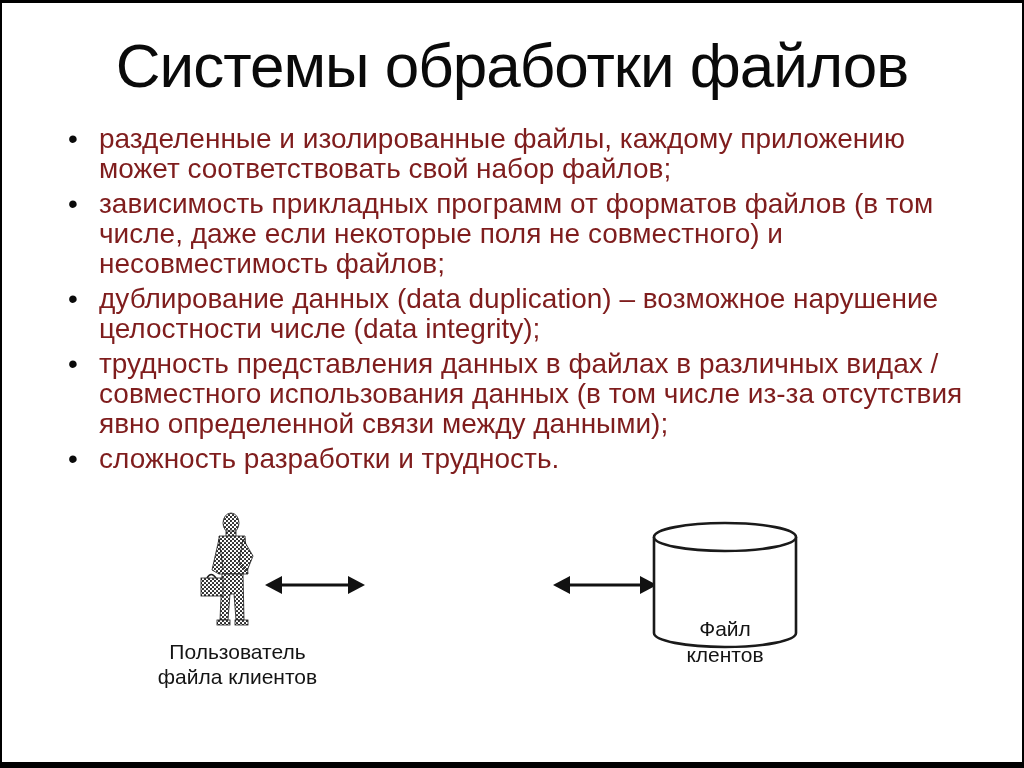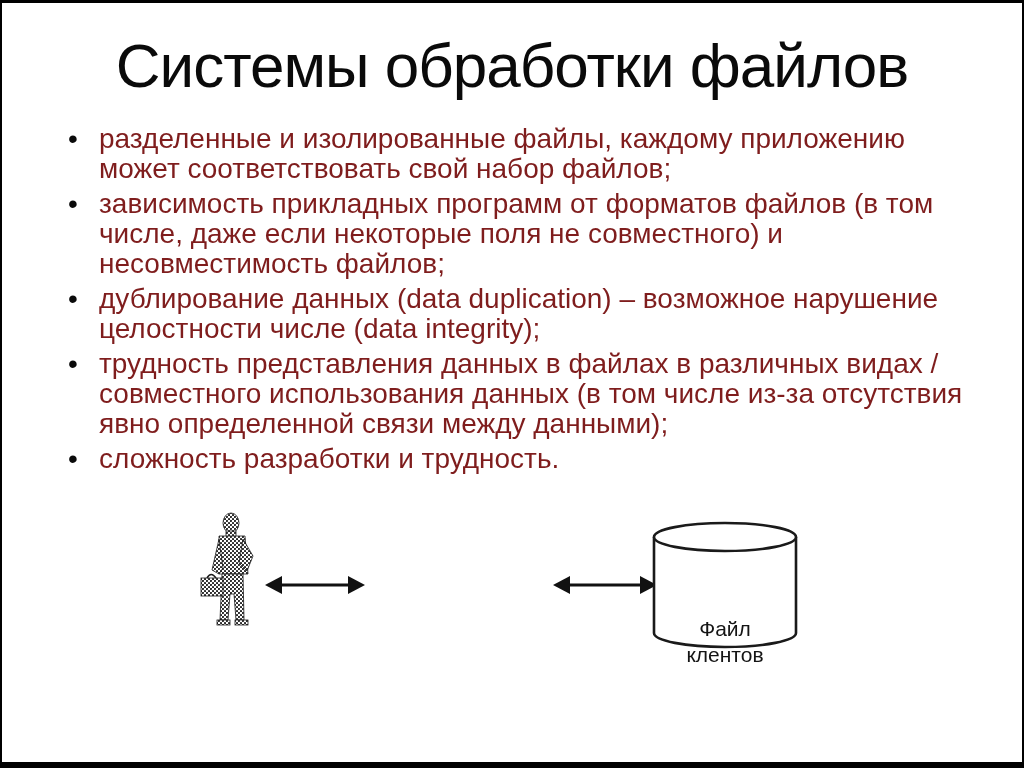--- a/index.html
+++ b/index.html
@@ -127,20 +127,22 @@
         <path d="M49 27 L59 44 L53 59 L45 51 Z"></path>
         <path d="M25 27 L18 58 L25 62 L29 56 Z"></path>
         <path d="M28 62 L26 108 L34 108 L36 82 L40 82 L42 108 L50 108 L49 62 Z"></path>
         <rect x="23" y="108" width="13" height="5"></rect>
         <rect x="41" y="108" width="13" height="5"></rect>
         <rect x="7" y="66" width="22" height="18"></rect>
         <path d="M13 66 Q17 59 22 66" fill="none" stroke-width="1.6"></path>
       </g>
     </svg>
 
+    <div class="abs user-label preline">Пользователь
+файла клиентов</div>
 
     <svg class="abs arrow-left" viewBox="0 0 100 26" xmlns="http://www.w3.org/2000/svg">
       <line x1="12" y1="13" x2="88" y2="13" stroke="#111" stroke-width="3"></line>
       <polygon points="0,13 17,4 17,22" fill="#111"></polygon>
       <polygon points="100,13 83,4 83,22" fill="#111"></polygon>
     </svg>
 
 
     <svg class="abs arrow-right" viewBox="0 0 104 26" xmlns="http://www.w3.org/2000/svg">
       <line x1="12" y1="13" x2="92" y2="13" stroke="#111" stroke-width="3"></line>

